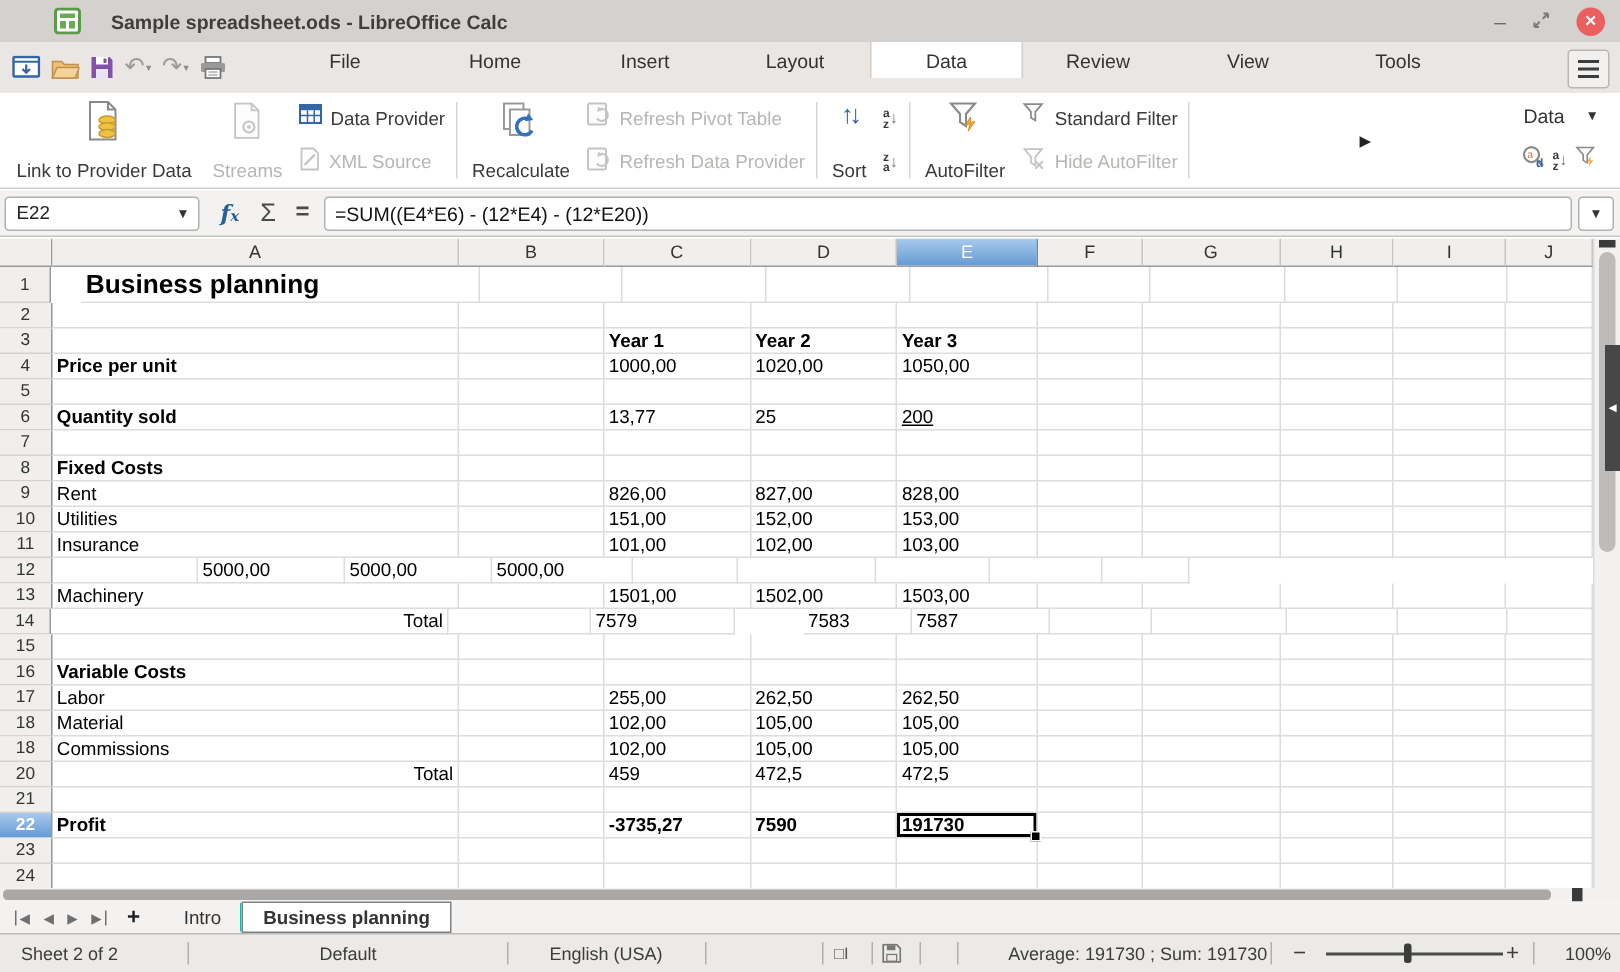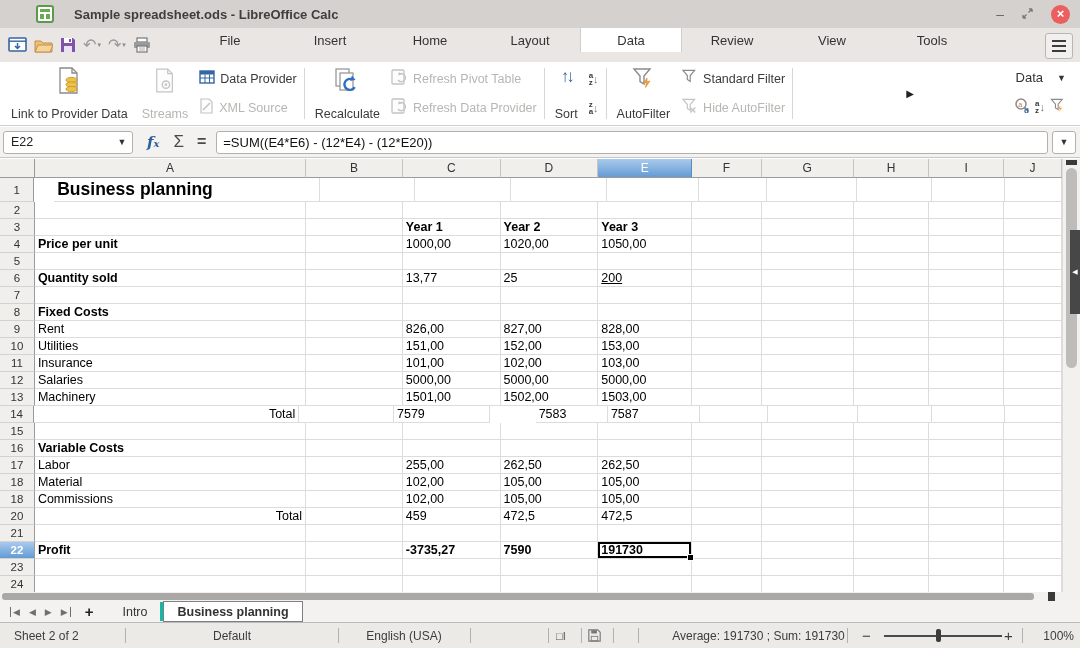--- a/index.html
+++ b/index.html
@@ -87,21 +87,21 @@
   .hsplit{position:absolute;top:592px;left:1048px;width:7px;height:9px;background:#3a3a3a;}
   .scroll-corner{position:absolute;top:592px;left:1062px;width:18px;height:9px;background:#f2f1ef;}
 
   
   .sheetbar{position:absolute;top:601px;left:0;right:0;height:21px;background:#f4f2f0;display:flex;align-items:center;}
   .sheet-nav{display:flex;align-items:center;gap:9px;padding-left:10px;color:#6f6f6f;font-size:9px;}
   .sheet-nav .endstop-l{border-left:1.5px solid #6f6f6f;padding-left:2px;}
   .sheet-nav .endstop-r{border-right:1.5px solid #6f6f6f;padding-right:2px;}
   .add-sheet{margin-left:14px;font-size:15px;font-weight:bold;color:#222;line-height:15px;}
   #sheet-tabs{display:flex;align-items:center;height:21px;margin-left:16px;}
-  .sheet-tab{height:19px;display:flex;align-items:center;padding:0 13px;font-size:12.5px;color:#333;border-right:3px solid #14b8a6;}
+  .sheet-tab{height:19px;display:flex;align-items:center;padding:0 13px;font-size:12.5px;color:#333;border-right:1px solid #14b8a6;}
   .sheet-tab.active{background:#fff;border:1px solid #808080;font-weight:bold;}
 
   
   .statusbar{position:absolute;top:622px;left:0;right:0;height:26px;background:#eceae7;border-top:1px solid #bdbbb8;box-sizing:border-box;font-size:12px;color:#3c3c3c;}
   .statusbar .sb{position:absolute;top:0;height:25px;display:flex;align-items:center;}
   .sb-sep{position:absolute;top:5px;height:15px;width:1px;background:#b2b0ae;}
   .zoom-track{position:absolute;top:12px;left:884px;width:118px;height:2px;background:#4a4a4a;}
   .zoom-handle{position:absolute;top:6px;left:936px;width:5px;height:13px;background:#3c3c3c;border-radius:2px;}
 </style>
 </head>
@@ -165,22 +165,22 @@
         <svg width="18" height="16" viewBox="0 0 18 16">
             <rect x="4" y="1" width="10" height="4" fill="#fff" stroke="#777" stroke-width="1.2"></rect>
             <rect x="1" y="5" width="16" height="6" rx="1" fill="#9a9a9a"></rect>
             <rect x="4" y="9" width="10" height="6" fill="#fff" stroke="#777" stroke-width="1.2"></rect>
             <path d="M6 11 h6 M6 13 h6" stroke="#aaa" stroke-width="1"></path>
           </svg>
       </span>
     </div>
     <div id="menu-tabs">
         <div class="menu-tab">File</div>
+        <div class="menu-tab">Home</div>
         <div class="menu-tab">Insert</div>
-        <div class="menu-tab">Home</div>
         <div class="menu-tab">Layout</div>
         <div class="menu-tab active">Data</div>
         <div class="menu-tab">Review</div>
         <div class="menu-tab">View</div>
         <div class="menu-tab">Tools</div>
       </div>
     <div class="hamburger">
         <i></i>
         <i></i>
         <i></i>
@@ -521,21 +521,20 @@
         <div class="grid-cell" style="width: 98px;">102,00</div>
         <div class="grid-cell" style="width: 94px;">103,00</div>
         <div class="grid-cell" style="width: 70px;"></div>
         <div class="grid-cell" style="width: 92px;"></div>
         <div class="grid-cell" style="width: 76px;"></div>
         <div class="grid-cell" style="width: 75px;"></div>
         <div class="grid-cell" style="width: 58px;"></div>
       </div>
       <div class="grid-row">
         <div class="grid-rhcell">12</div>
-        <div class="grid-cell" style="width: 272px;">Salaries</div>
         <div class="grid-cell" style="width: 97px;"></div>
         <div class="grid-cell" style="width: 98px;">5000,00</div>
         <div class="grid-cell" style="width: 98px;">5000,00</div>
         <div class="grid-cell" style="width: 94px;">5000,00</div>
         <div class="grid-cell" style="width: 70px;"></div>
         <div class="grid-cell" style="width: 92px;"></div>
         <div class="grid-cell" style="width: 76px;"></div>
         <div class="grid-cell" style="width: 75px;"></div>
         <div class="grid-cell" style="width: 58px;"></div>
       </div>

